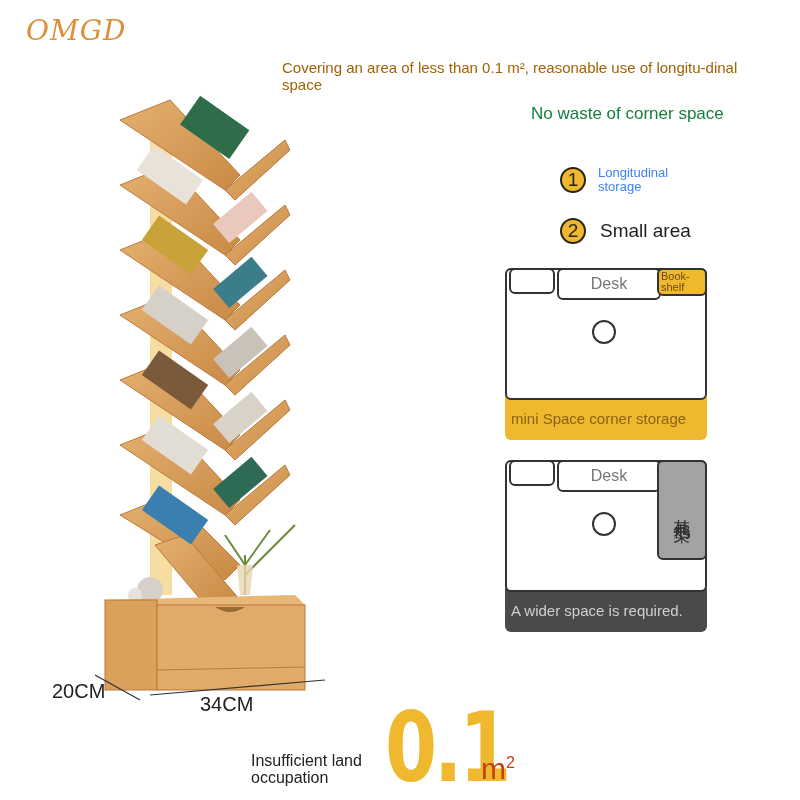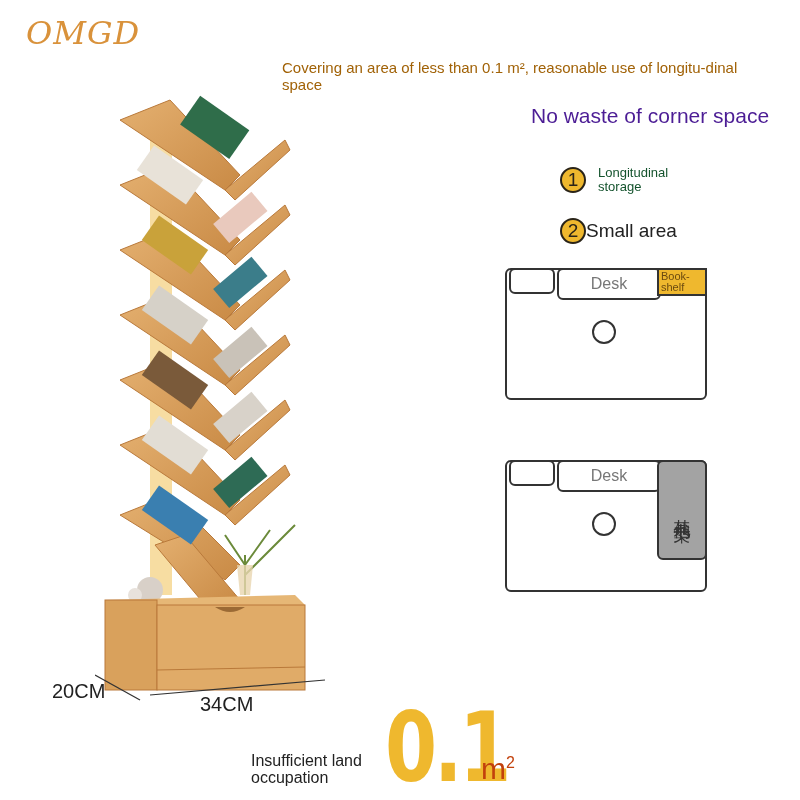--- a/index.html
+++ b/index.html
@@ -1,39 +1,39 @@
 <!DOCTYPE html>
 <html><head>
 <meta charset="utf-8">
 <style>
   html, body { margin:0; padding:0; }
   body { width:800px; height:800px; background:#ffffff; position:relative; overflow:hidden; font-family:"Liberation Sans", sans-serif; color:#222; }
   .abs { position:absolute; }
 
-  .brand { left:26px; top:14px; font-family:"DejaVu Serif", serif; font-style:italic; font-size:32px; color:#d9923b; letter-spacing:1px; }
+  .brand { left:26px; top:14px; font-family:"DejaVu Serif", serif; font-style:italic; font-size:28px; color:#d9923b; letter-spacing:1px; }
 
   .headline { left:282px; top:59px; width:460px; font-size:15px; line-height:17px; color:#a16207; }
-  .subheadline { left:531px; top:104px; font-size:21px; color:#4c1d95; }
+  .subheadline { left:531px; top:104px; font-size:17px; color:#15803d; }
 
   .feature { display:flex; align-items:center; }
   .badge { width:26px; height:26px; border-radius:50%; background:#efb82e; border:2px solid #2a2418; box-sizing:border-box; display:flex; align-items:center; justify-content:center; font-size:19px; color:#2a2418; }
   .feat1 { left:560px; top:166px; }
-  .feat1 .label { margin-left:12px; font-size:13px; line-height:14px; color:#14532d; width:90px; }
+  .feat1 .label { margin-left:12px; font-size:13px; line-height:14px; color:#3b82f6; width:90px; }
   .feat2 { left:560px; top:218px; }
-  .feat2 .label { font-size:19px; color:#222; }
+  .feat2 .label { margin-left:14px; font-size:19px; color:#222; }
 
   .plan { width:202px; box-sizing:border-box; }
   .plan .room { position:relative; height:132px; border:2px solid #333; border-radius:6px; background:#fff; box-sizing:border-box; }
   .plan .chair-box { position:absolute; left:2px; top:-2px; width:46px; height:26px; border:2px solid #333; border-radius:6px; box-sizing:border-box; background:#fff; }
   .plan .desk { position:absolute; left:50px; top:-2px; width:104px; height:32px; border:2px solid #333; border-radius:6px; box-sizing:border-box; background:#fff; display:flex; align-items:center; justify-content:center; font-size:16px; color:#777; }
   .plan .circle { position:absolute; left:85px; top:50px; width:24px; height:24px; border:2px solid #333; border-radius:50%; box-sizing:border-box; }
   .plan .caption { height:44px; border-radius:0 0 6px 6px; margin-top:-4px; display:flex; align-items:center; padding-left:6px; font-size:15px; }
 
   .plan-a { left:505px; top:268px; }
-  .plan-a .shelf { position:absolute; right:-2px; top:-2px; width:50px; height:28px; background:#efb82e; border:2px solid #333; border-radius:0; box-sizing:border-box; font-size:11px; line-height:11px; color:#6b4a10; padding:1px 2px; }
+  .plan-a .shelf { position:absolute; right:-2px; top:-2px; width:50px; height:28px; background:#efb82e; border:2px solid #333; border-radius:6px; box-sizing:border-box; font-size:11px; line-height:11px; color:#6b4a10; padding:1px 2px; }
   .plan-a .caption { background:#efb82e; color:#8a6410; }
 
   .plan-b { left:505px; top:460px; }
   .plan-b .shelf { position:absolute; right:-2px; top:-2px; width:50px; height:100px; background:#a3a3a3; border:2px solid #333; border-radius:6px; box-sizing:border-box; display:flex; align-items:center; justify-content:center; }
   .plan-b .shelf span { writing-mode:vertical-rl; font-size:17px; color:#333; letter-spacing:2px; }
   .plan-b .caption { background:#4a4a4a; color:#cfcfcf; }
 
   .dim { font-size:20px; color:#222; }
   .dim-depth { left:52px; top:680px; }
   .dim-width { left:200px; top:693px; }
@@ -63,31 +63,33 @@
   <div class="label">Small area</div>
 </div>
 
 <div class="abs plan plan-a">
   <div class="room">
     <div class="chair-box"></div>
     <div class="desk">Desk</div>
     <div class="shelf">Book-shelf</div>
     <div class="circle"></div>
   </div>
+  <div class="caption">mini Space corner storage</div>
 </div>
 
 <div class="abs plan plan-b">
   <div class="room">
     <div class="chair-box"></div>
     <div class="desk">Desk</div>
     <div class="shelf">
         <span>其他书架</span>
       </div>
     <div class="circle"></div>
   </div>
+  <div class="caption">A wider space is required.</div>
 </div>
 
 <svg class="abs shelf-art" viewBox="0 0 240 610" xmlns="http://www.w3.org/2000/svg">
   <defs>
     <linearGradient id="wood" x1="0" y1="0" x2="1" y2="1">
       <stop offset="0" stop-color="#e4b070"></stop>
       <stop offset="1" stop-color="#c98a45"></stop>
     </linearGradient>
   </defs>
 

